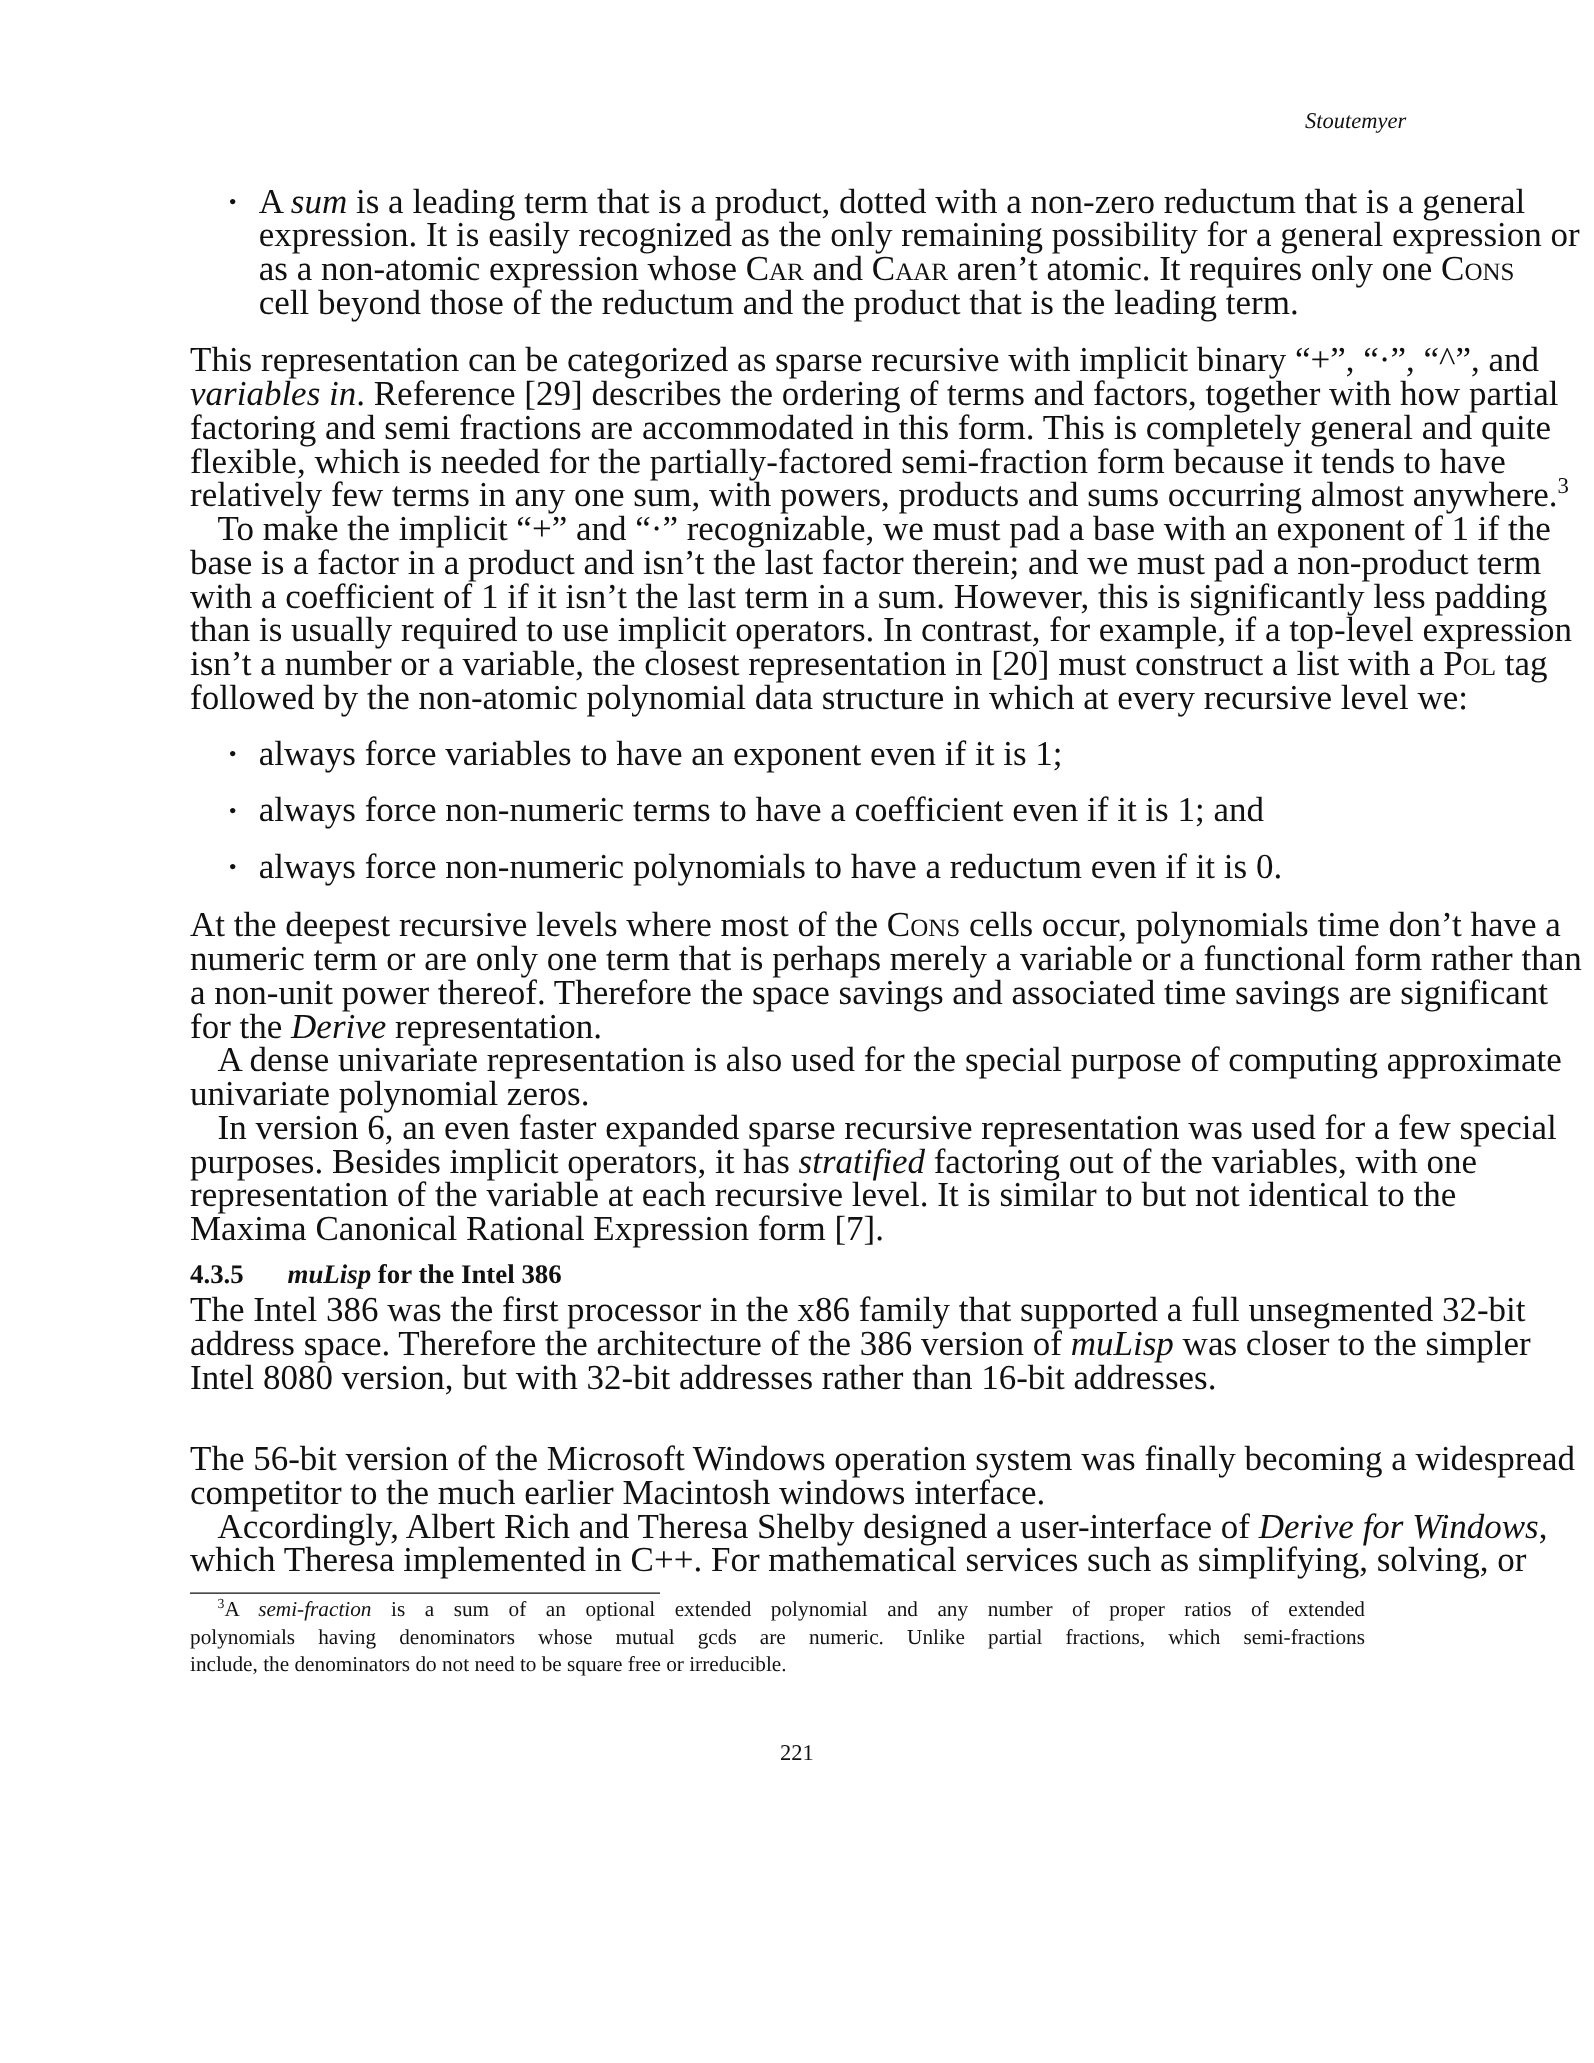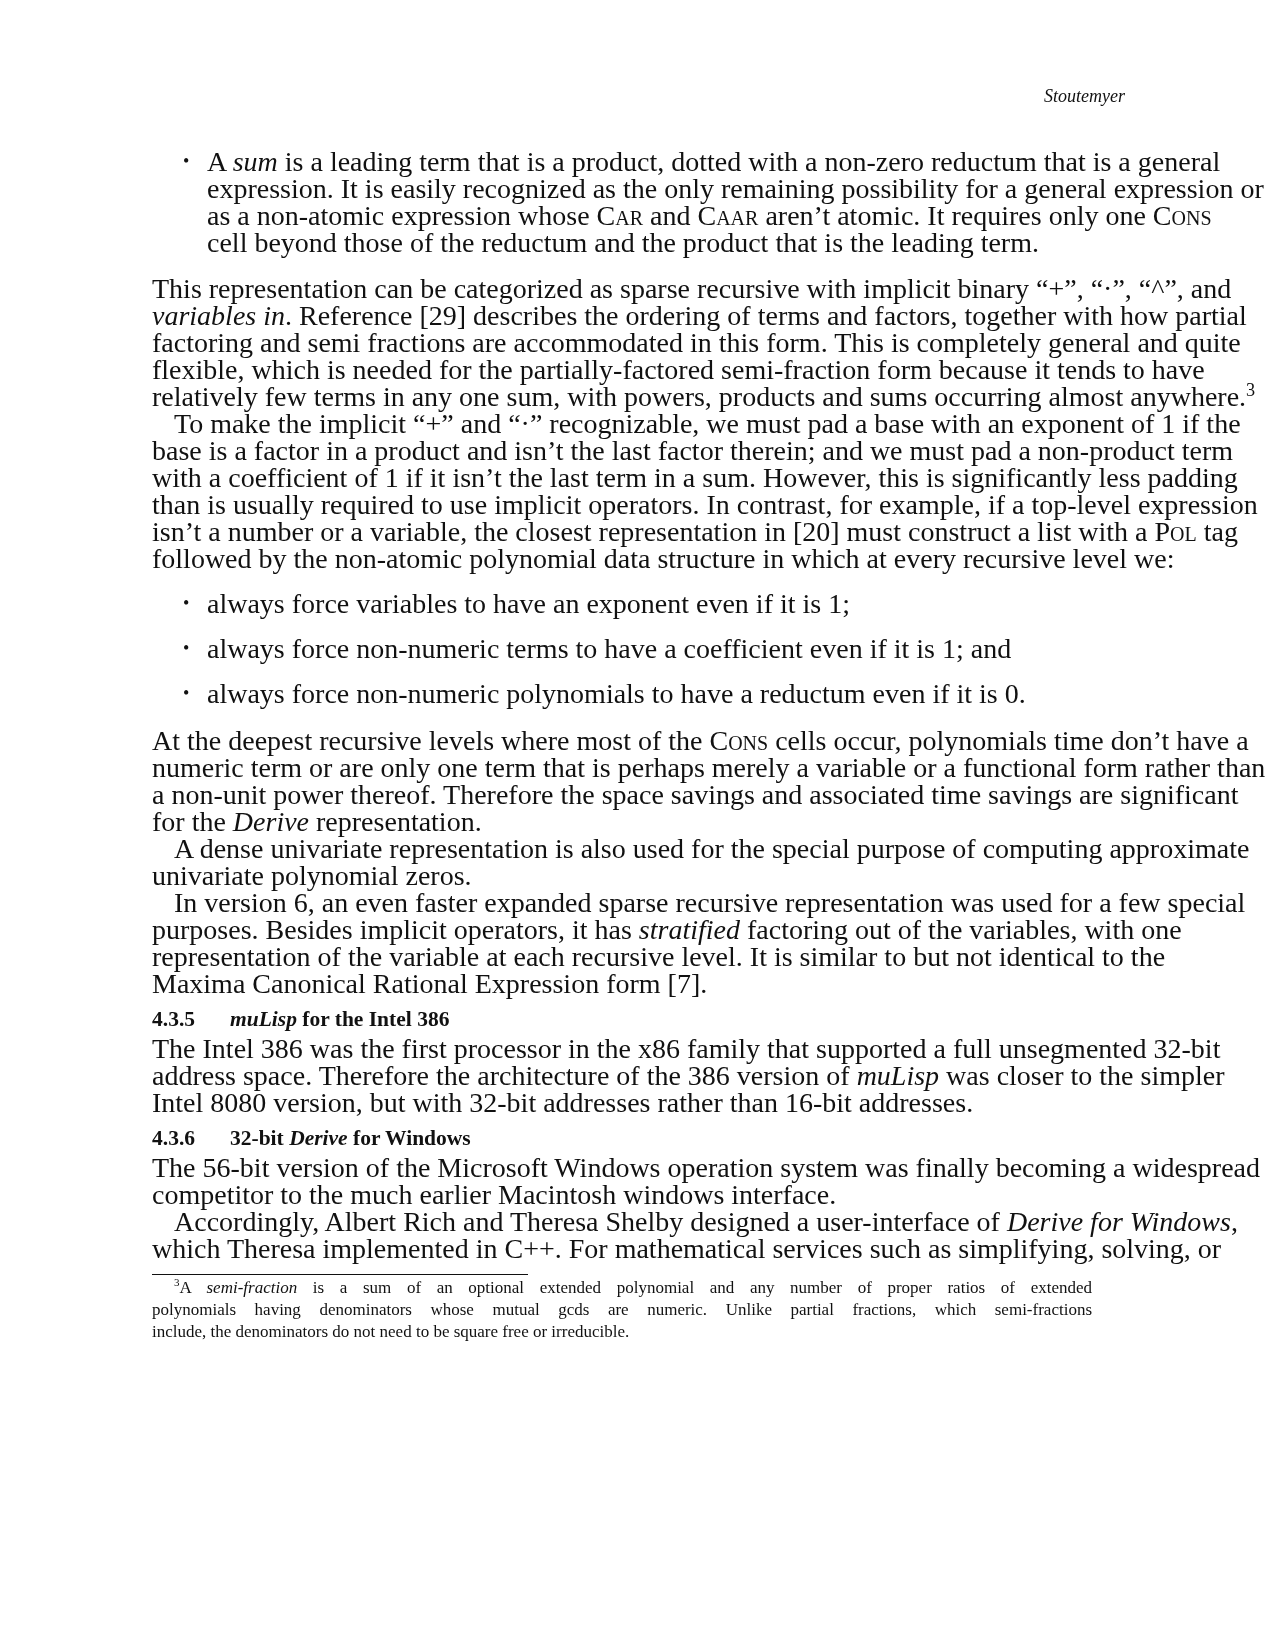--- a/index.html
+++ b/index.html
@@ -87,30 +87,28 @@
 
   <div class="heading" style="top:1006px">
     <span class="num">4.3.5</span><i>muLisp</i><span> for the Intel 386</span>
   </div>
   <div>
     <div class="line" style="top:1035px">The Intel 386 was the first processor in the x86 family that supported a full unsegmented 32-bit</div>
     <div class="line" style="top:1062px"><span>address space. Therefore the architecture of the 386 version of </span><i>muLisp</i><span> was closer to the simpler</span></div>
     <div class="line last" style="top:1089px">Intel 8080 version, but with 32-bit addresses rather than 16-bit addresses.</div>
   </div>
 
-  <div class="heading" style="top:1125px">
-    <span class="num">4.3.6</span><span>32-bit </span><i>Derive</i><span> for Windows</span>
-  </div>
   <div>
     <div class="line" style="top:1154px">The 56-bit version of the Microsoft Windows operation system was finally becoming a widespread</div>
     <div class="line last" style="top:1181px">competitor to the much earlier Macintosh windows interface.</div>
     <div class="line indent" style="top:1208px"><span>Accordingly, Albert Rich and Theresa Shelby designed a user-interface of </span><i>Derive for Windows</i><span>,</span></div>
     <div class="line" style="top:1235px">which Theresa implemented in C++. For mathematical services such as simplifying, solving, or</div>
   </div>
 
   <div class="fn-rule"></div>
   <div>
     <div class="fn indent" style="top:1277px"><sup>3</sup><span>A </span><i>semi-fraction</i><span> is a sum of an optional extended polynomial and any number of proper ratios of extended</span></div>
     <div class="fn" style="top:1299px">polynomials having denominators whose mutual gcds are numeric. Unlike partial fractions, which semi-fractions</div>
     <div class="fn last" style="top:1321px">include, the denominators do not need to be square free or irreducible.</div>
   </div>
 
+  <div class="page-num">221</div>
 </div>
 
 </body></html>

